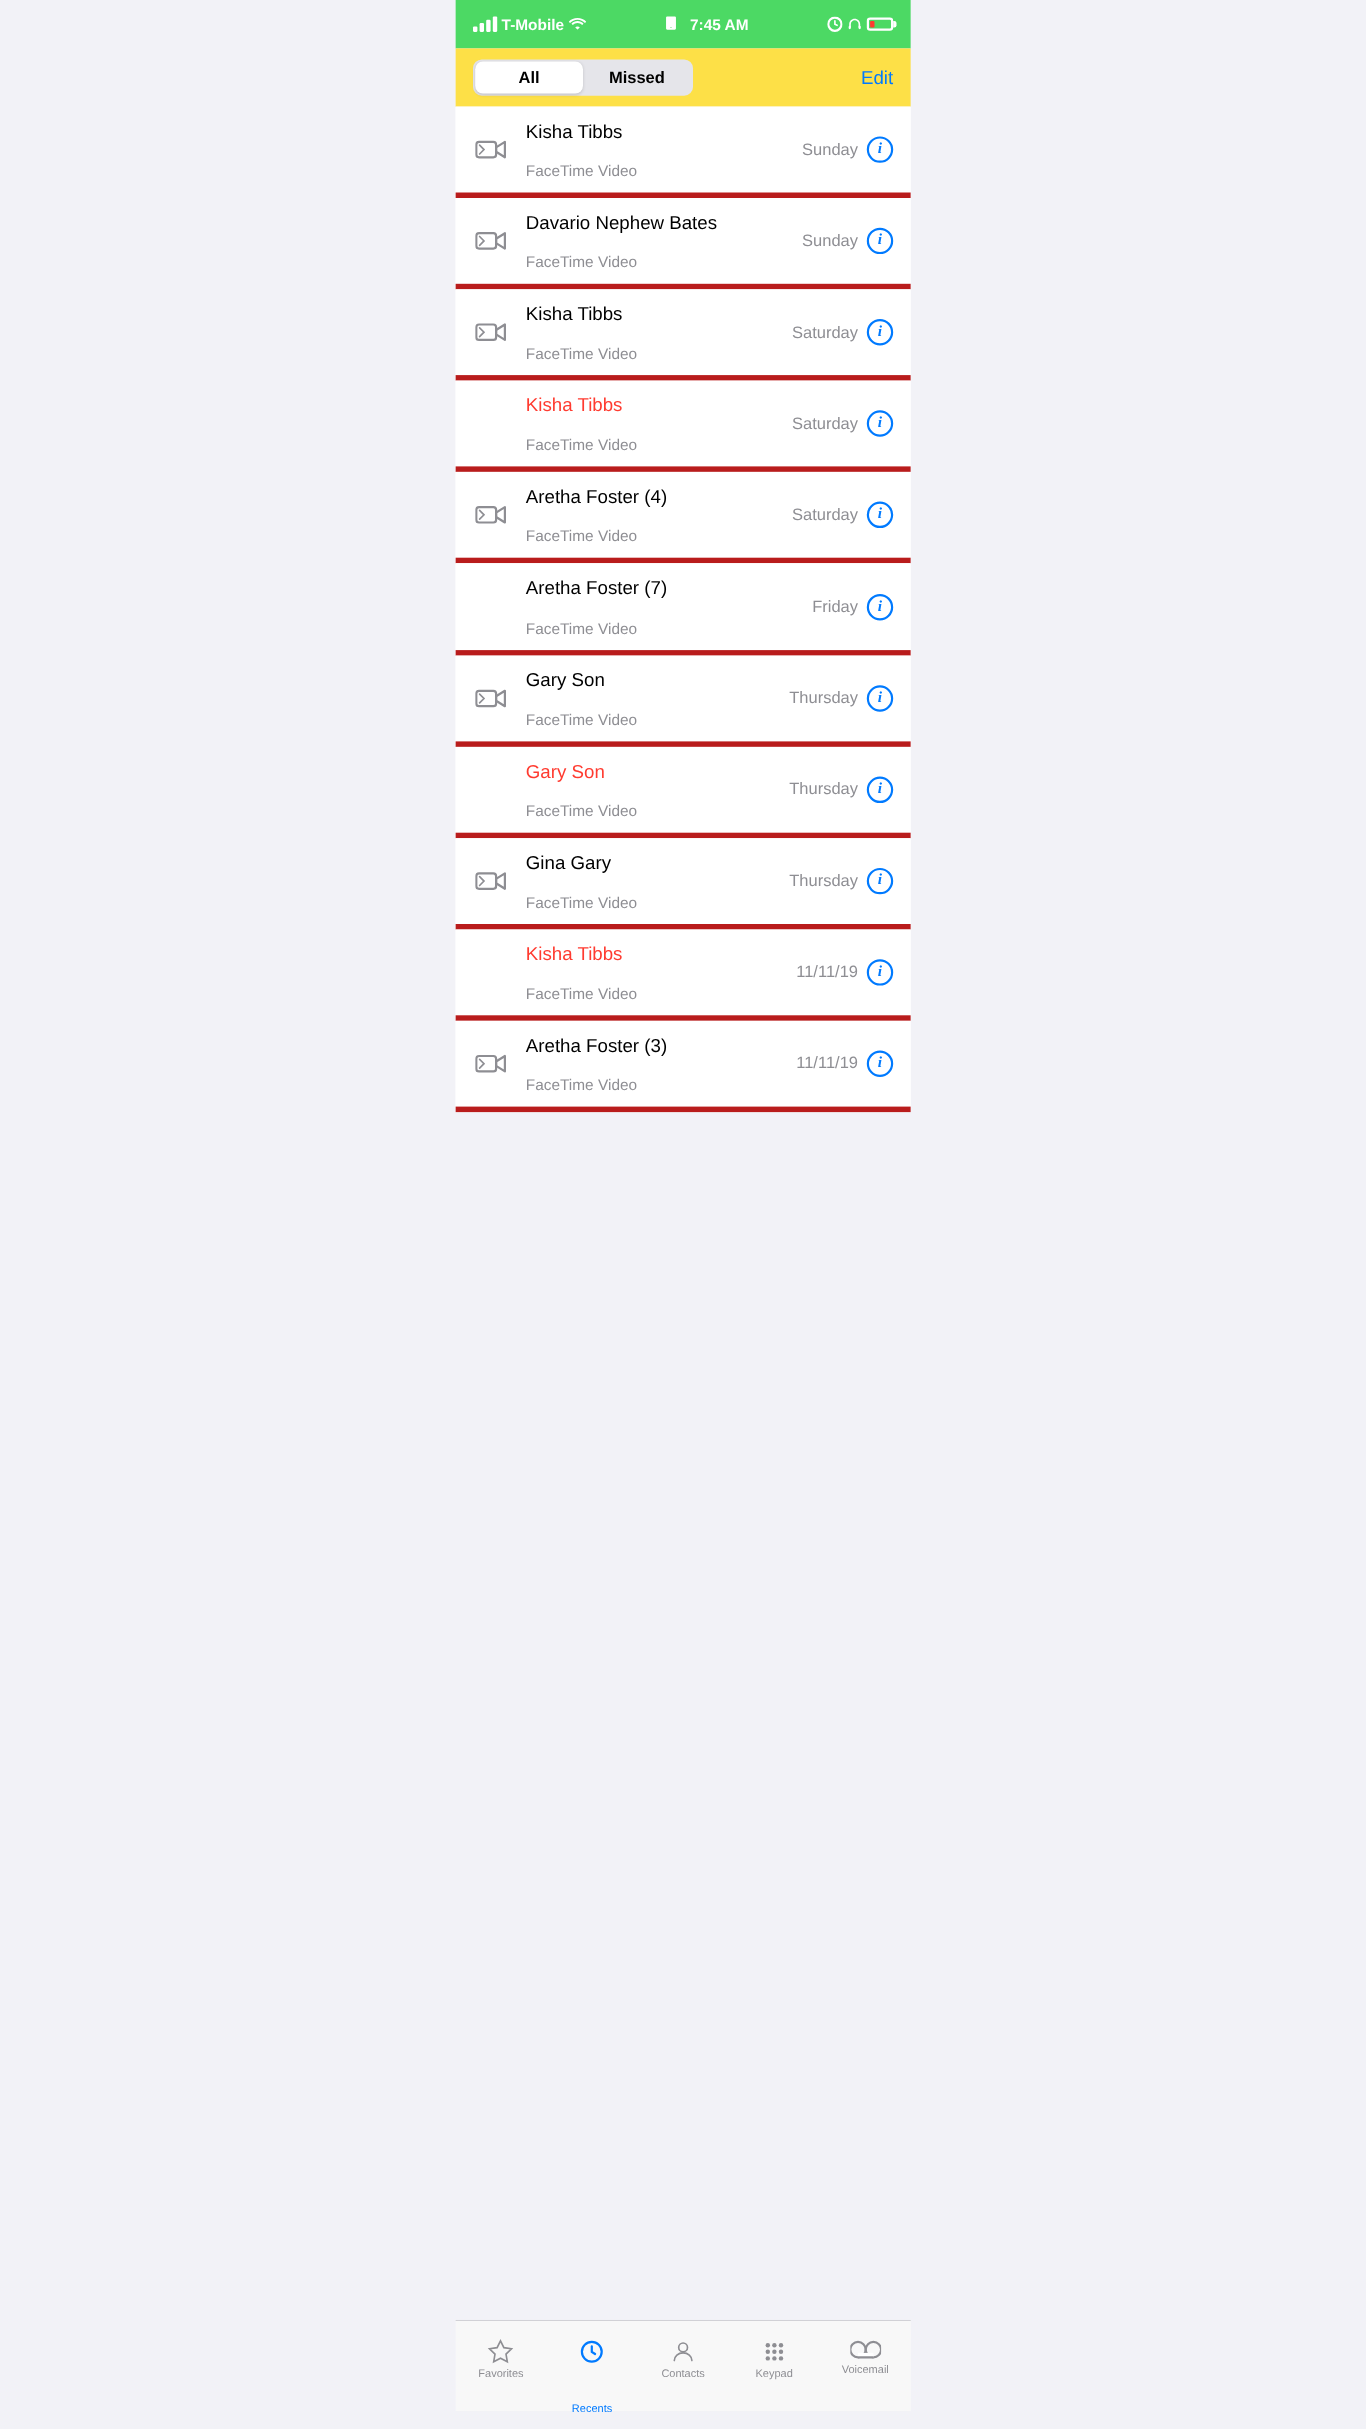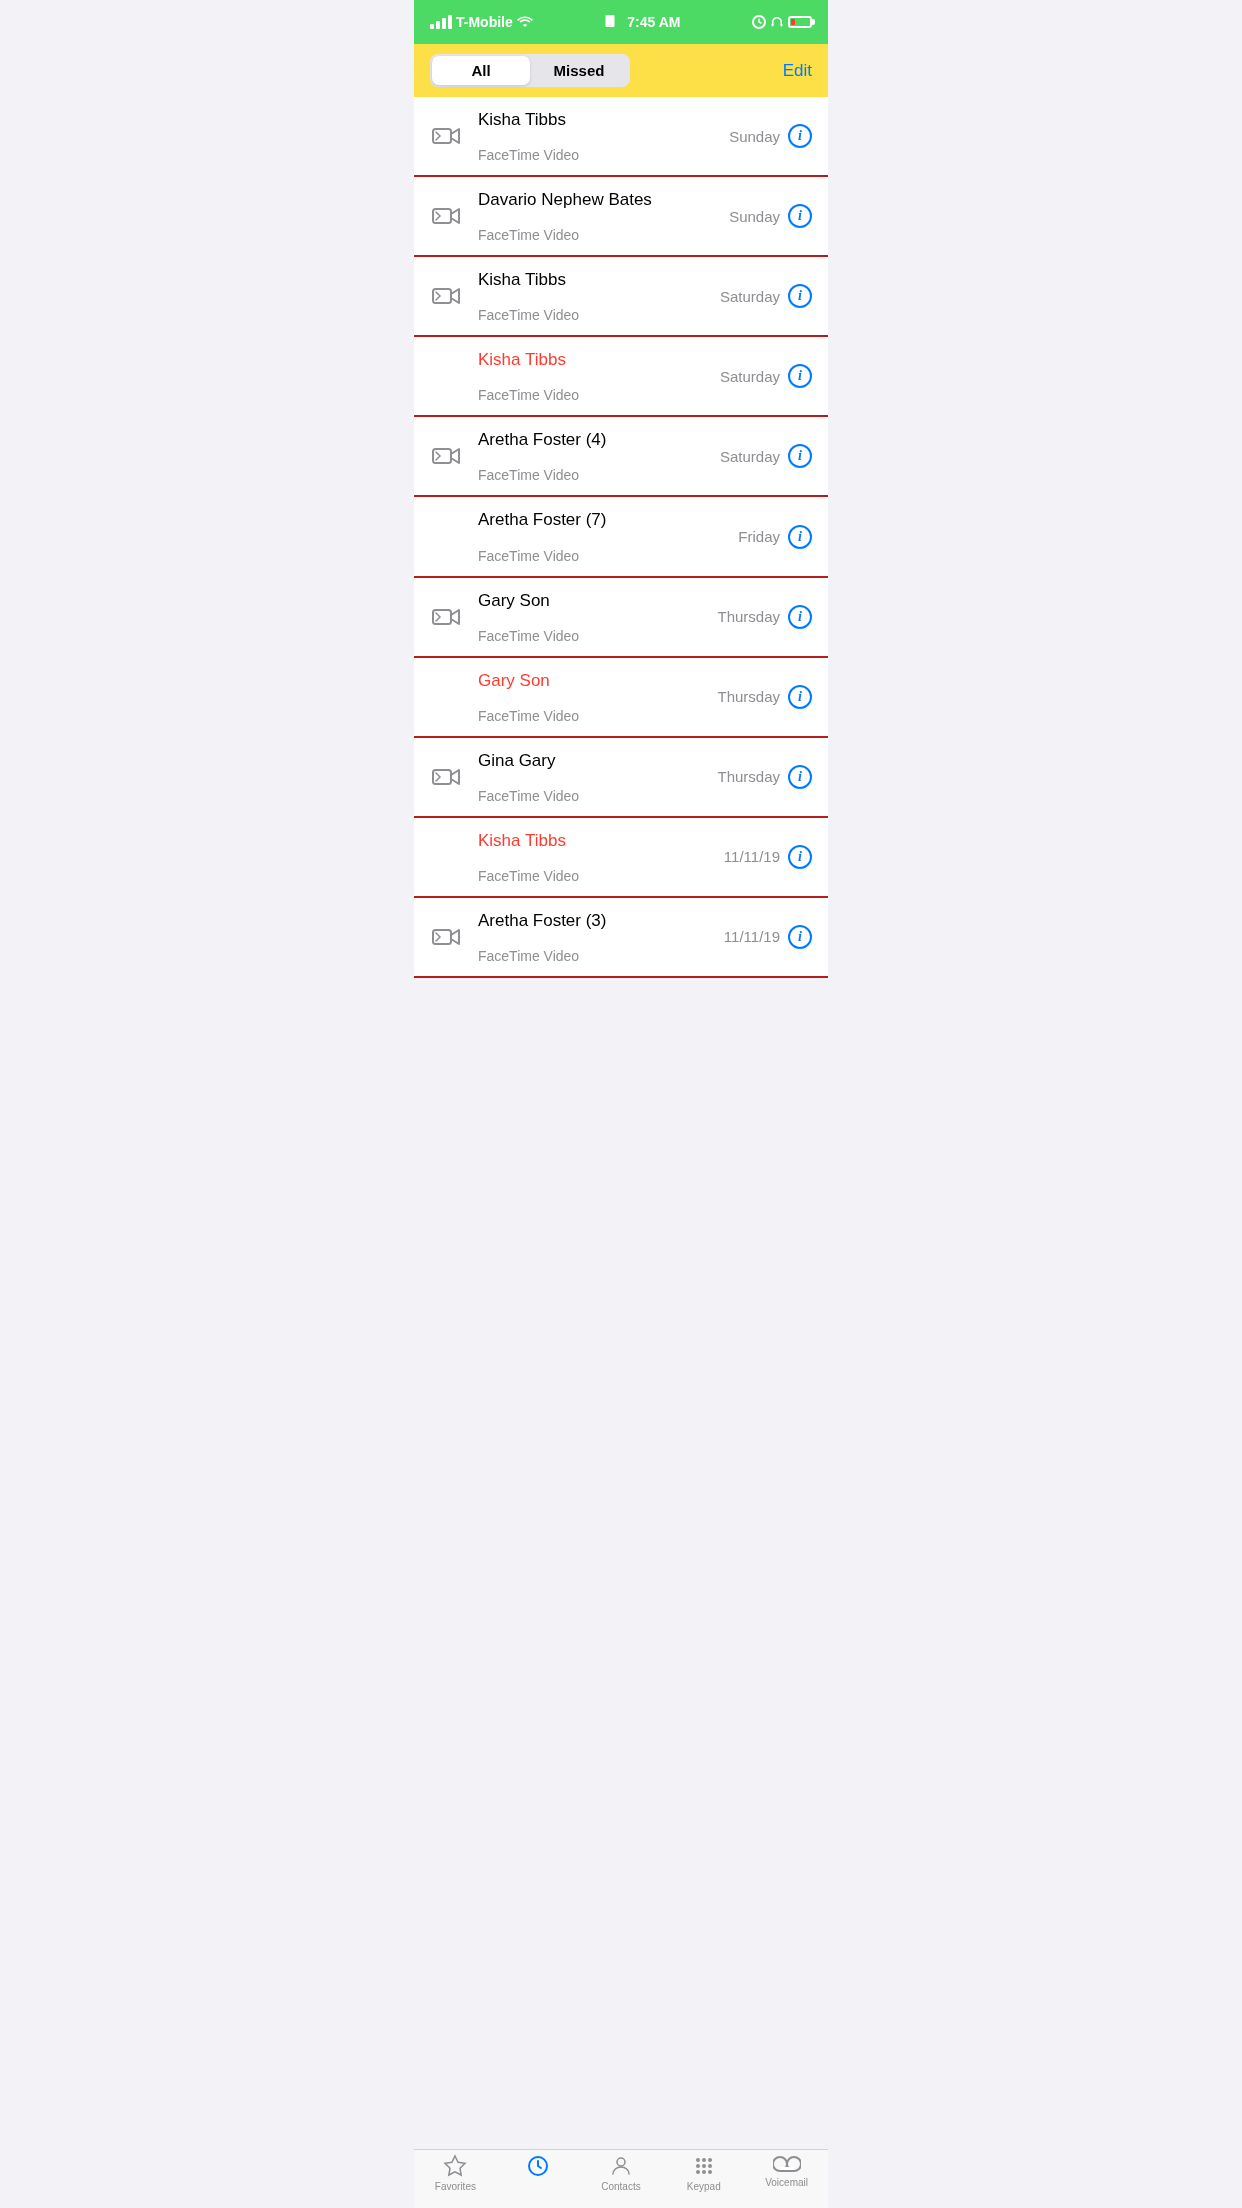--- a/index.html
+++ b/index.html
@@ -115,21 +115,21 @@
     }
 
     
     .call-list {
       background: white;
     }
     .call-item {
       display: flex;
       align-items: center;
       padding: 12px 16px;
-      border-bottom: 2px solid #b91c1c;
+      border-bottom: 5px solid #b91c1c;
       background: white;
       min-height: 72px;
     }
     .call-icon {
       width: 36px;
       height: 36px;
       display: flex;
       align-items: center;
       justify-content: center;
       margin-right: 12px;
@@ -178,26 +178,26 @@
       font-size: 14px;
       font-weight: 700;
       font-style: italic;
       font-family: Georgia, serif;
     }
 
     
     .tab-bar {
       background: rgba(248,248,248,0.95);
       border-top: 1px solid #d1d1d6;
-      height: 59px;
+      height: 83px;
       display: flex;
       align-items: flex-start;
-      padding-top: 4px;
+      padding-top: 16px;
       position: fixed;
-      bottom: 0;
+      bottom: 16px;
       width: 414px;
     }
     .tab-item {
       flex: 1;
       display: flex;
       flex-direction: column;
       align-items: center;
       gap: 3px;
       cursor: pointer;
     }

